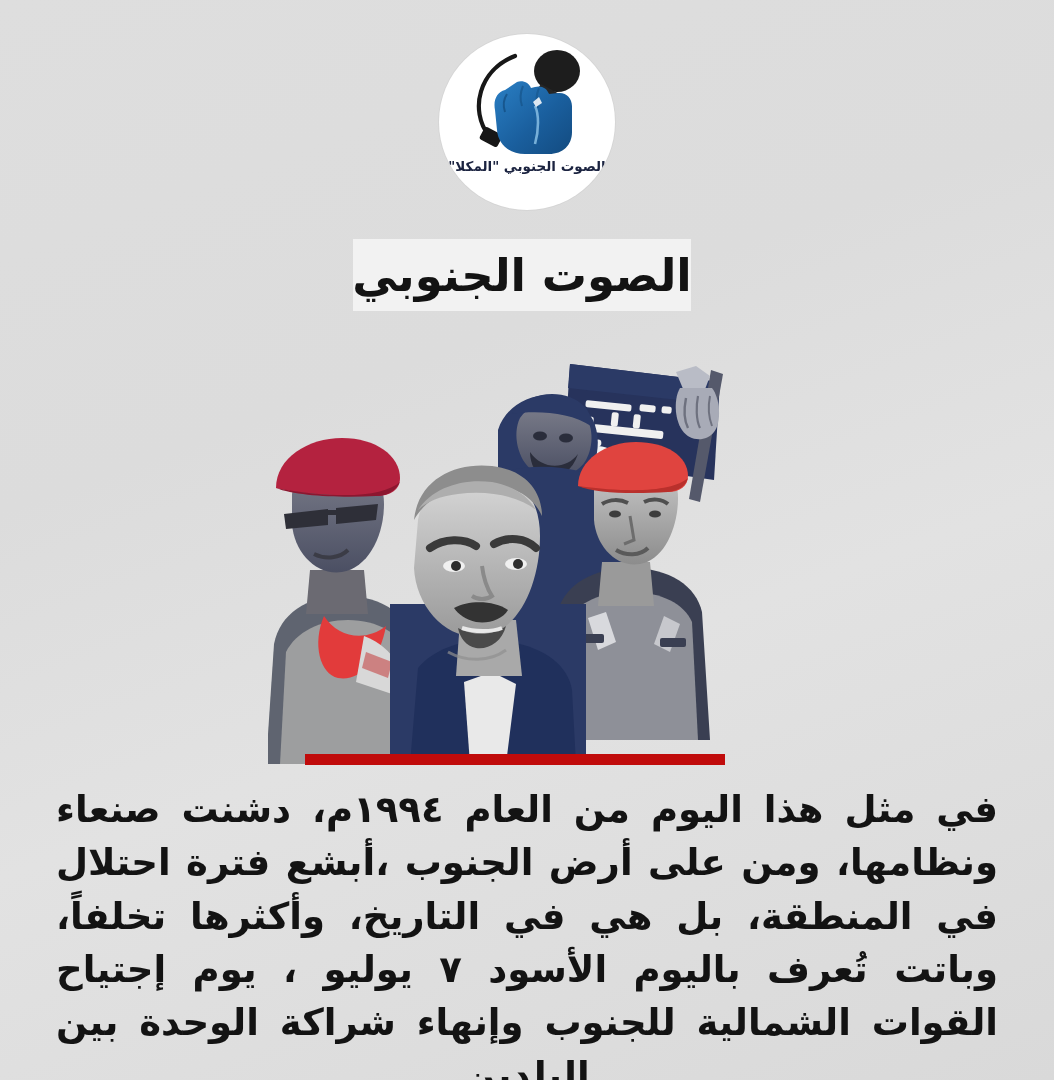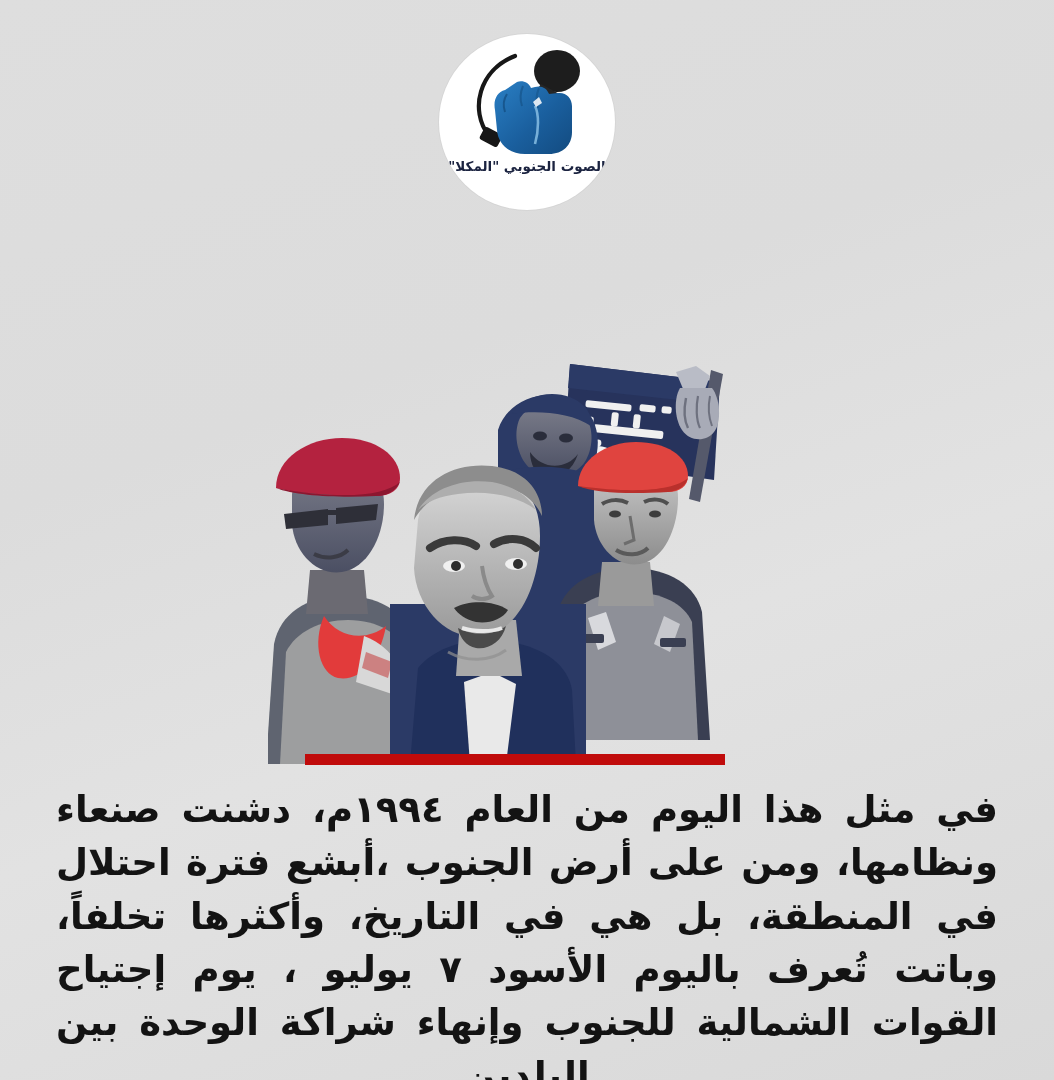--- a/index.html
+++ b/index.html
@@ -142,20 +142,23 @@
         <path d="M70 42 C67 49, 67 56, 69 62" fill="none" stroke="#0f4574" stroke-width="2" opacity="0.45"></path>
         <path d="M86 44 C83 51, 83 58, 85 64" fill="none" stroke="#0f4574" stroke-width="2" opacity="0.35"></path>
 
         <path d="M82 62 C86 70, 86 86, 82 100" fill="none" stroke="#8fc4e8" stroke-width="2.6" opacity="0.8"></path>
         <path d="M80 58 l6 -5 l3 6 l-6 4 z" fill="#ffffff" opacity="0.85"></path>
       </svg>
     </div>
     <div class="logo-tagline">الصوت الجنوبي "المكلا"</div>
   </div>
 
+  <div class="title-plate">
+    <span class="title-text">الصوت الجنوبي</span>
+  </div>
 
   <div class="collage">
     <svg viewBox="0 0 480 412" xmlns="http://www.w3.org/2000/svg" aria-hidden="true">
       <defs>
         <linearGradient id="skinG" x1="0" y1="0" x2="0" y2="1">
           <stop offset="0%" stop-color="#d9d9d9"></stop>
           <stop offset="100%" stop-color="#9a9a9a"></stop>
         </linearGradient>
         <linearGradient id="skinG2" x1="0" y1="0" x2="0" y2="1">
           <stop offset="0%" stop-color="#cfcfcf"></stop>

